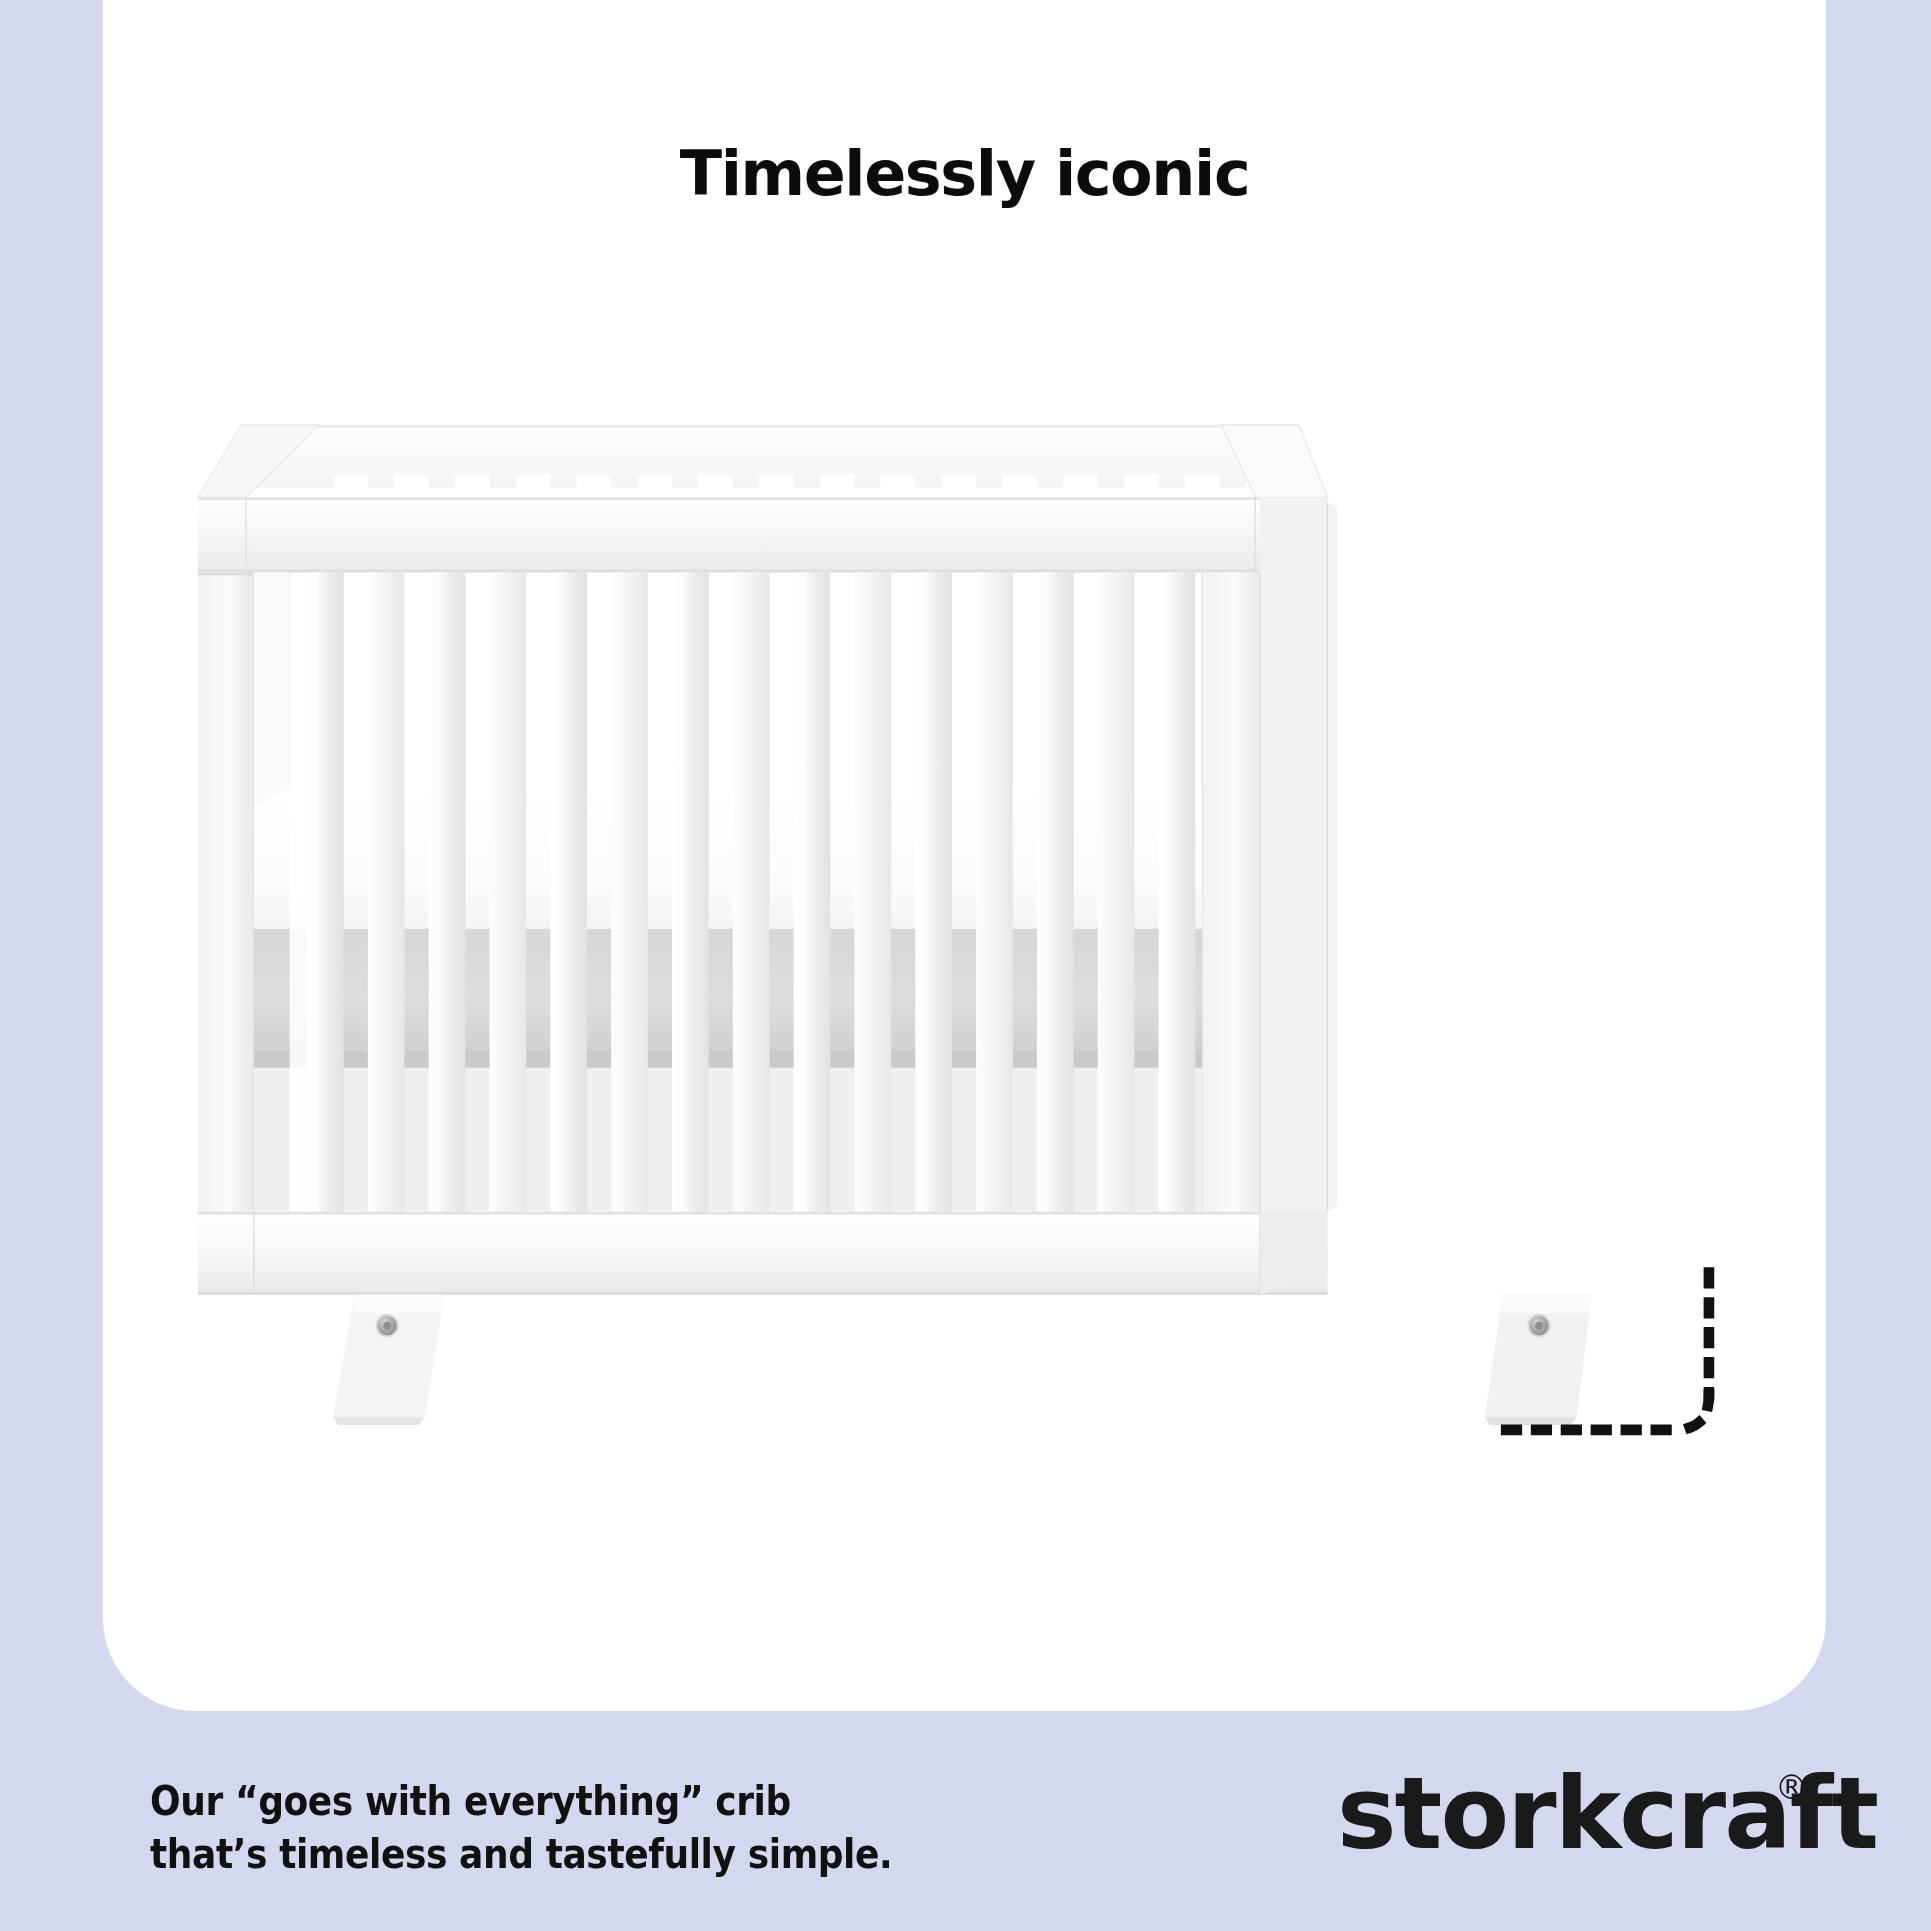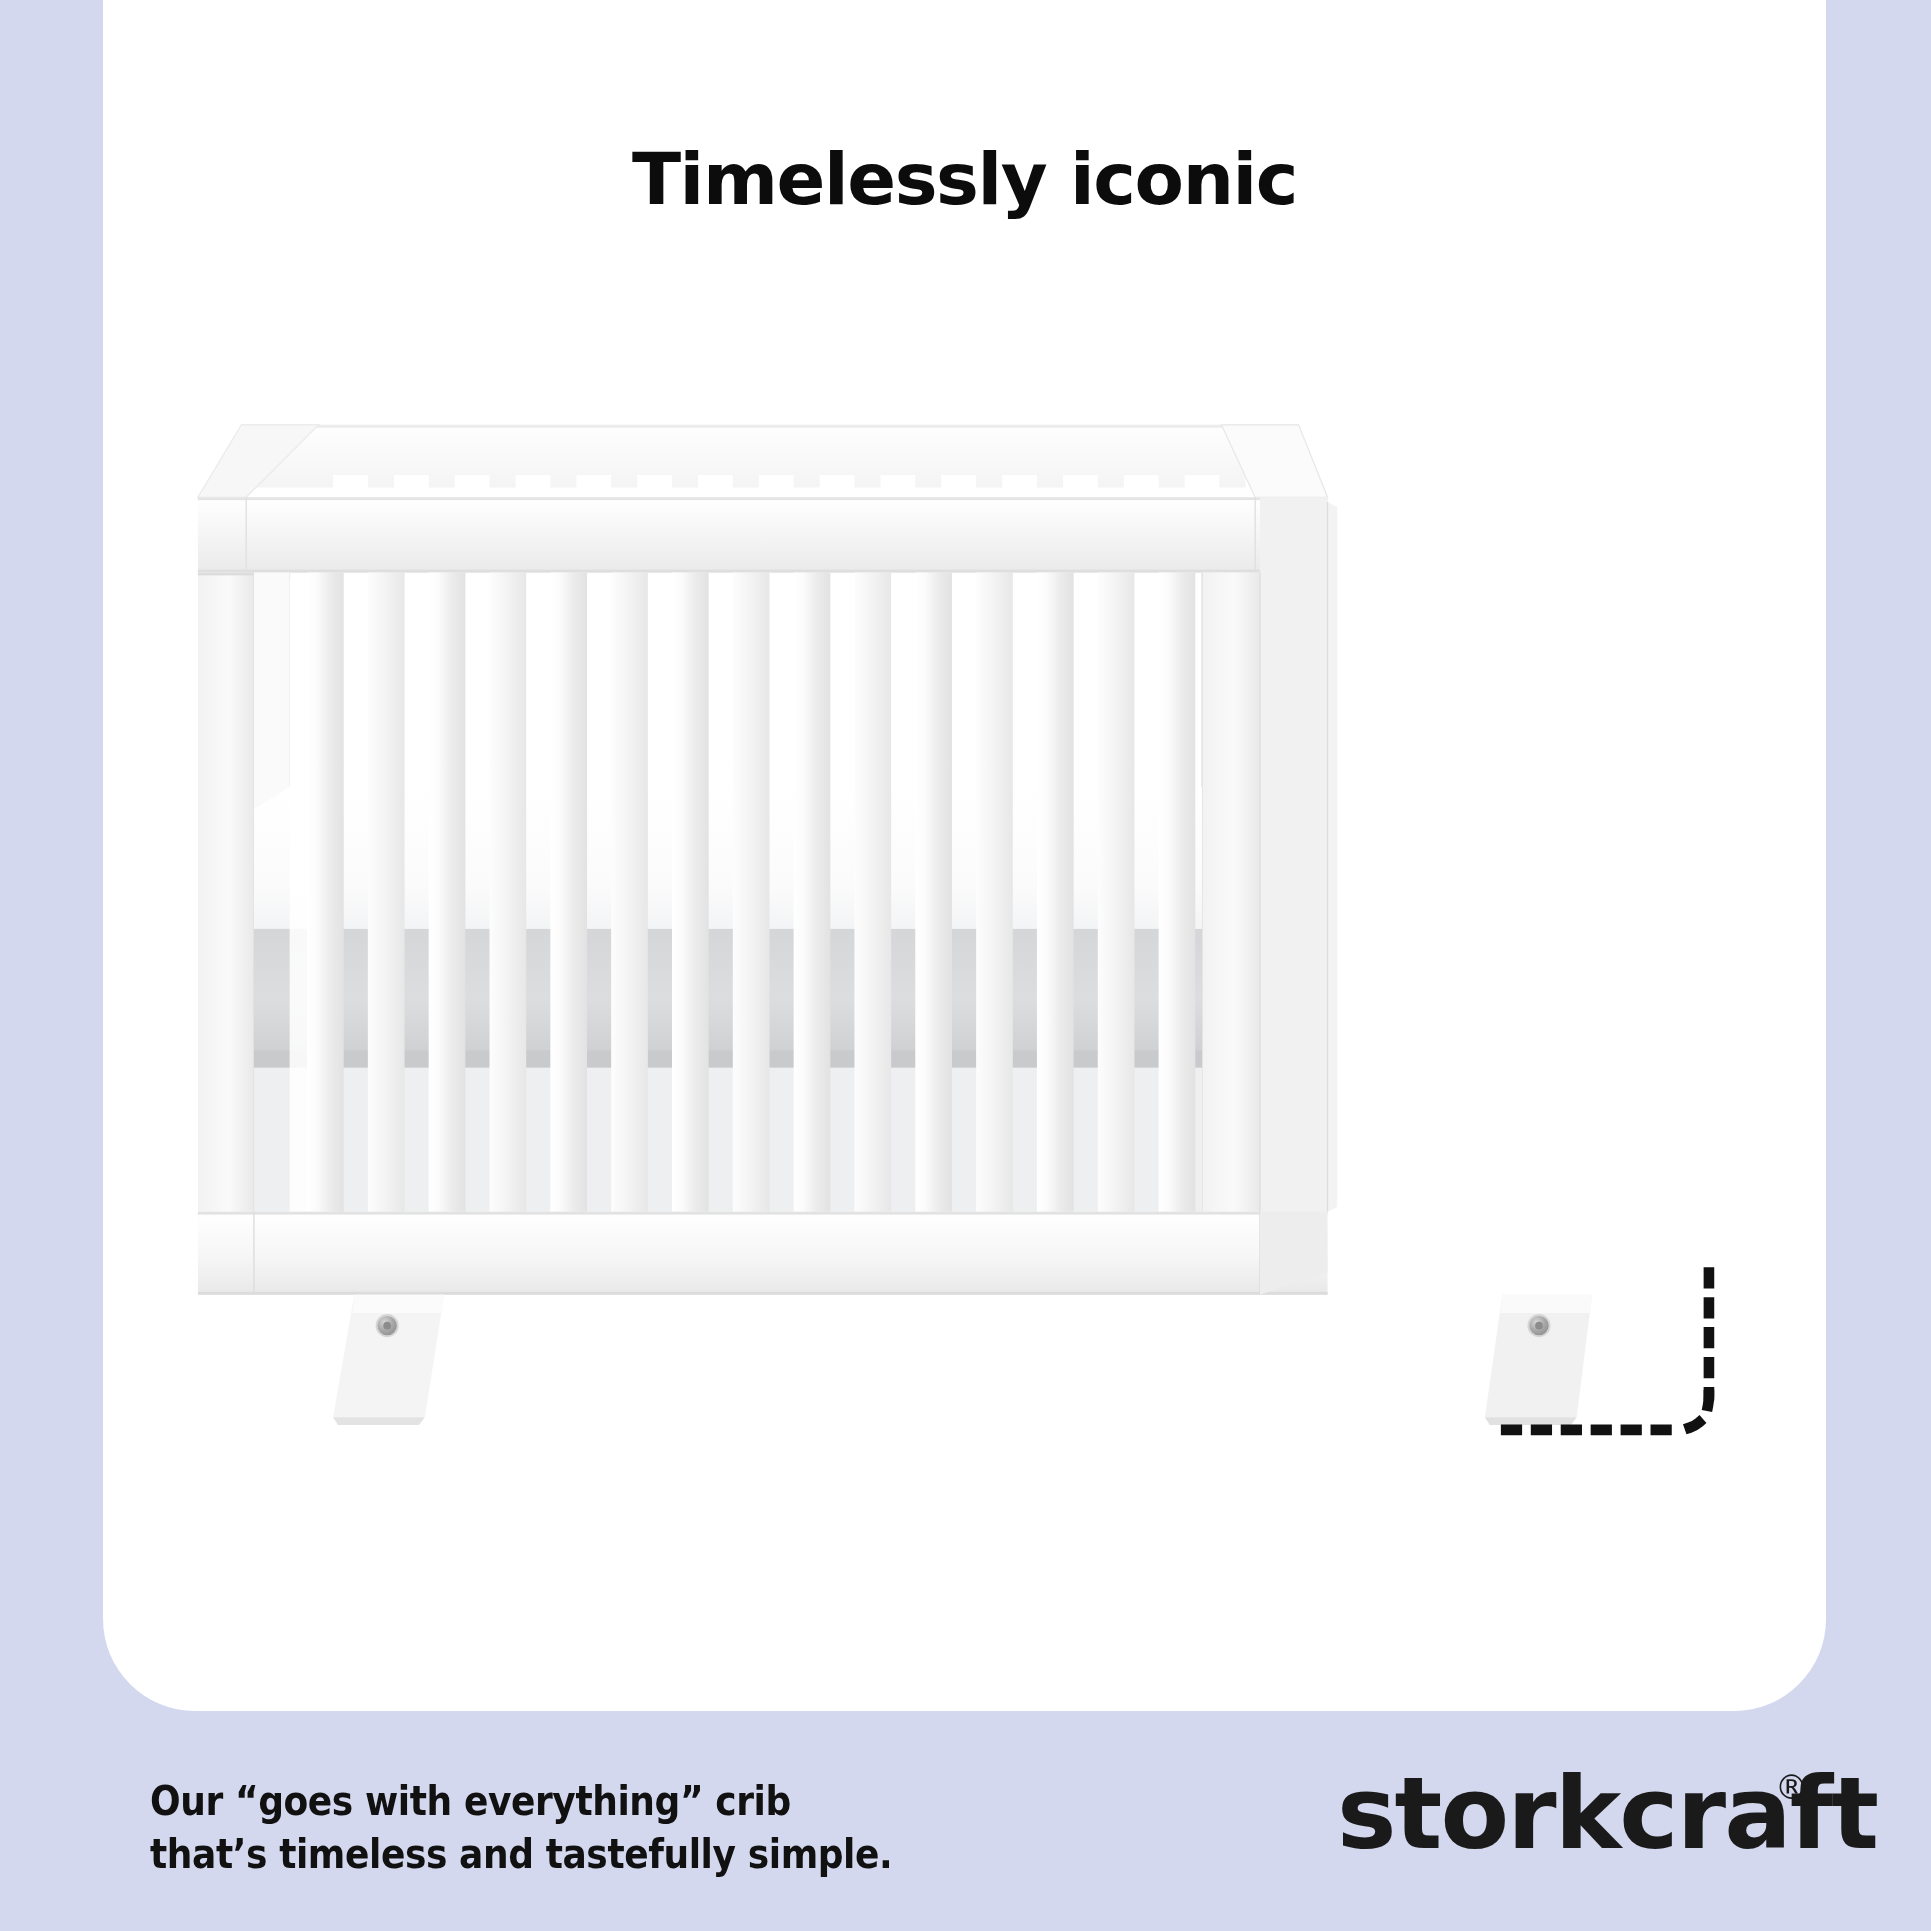--- a/index.html
+++ b/index.html
@@ -31,21 +31,21 @@
     border-radius: 0 0 92px 92px;
   }
 
   
   #headline {
     position: absolute;
     left: 103px;
     top: 143px;
     width: 1723px;
     text-align: center;
-    font-size: 72px;
+    font-size: 62px;
     line-height: 1.0;
     font-weight: 700;
     letter-spacing: -1.4px;
     color: #0c0c0c;
     font-family: "DejaVu Sans", sans-serif;
   }
 
   
   #crib {
     position: absolute;

